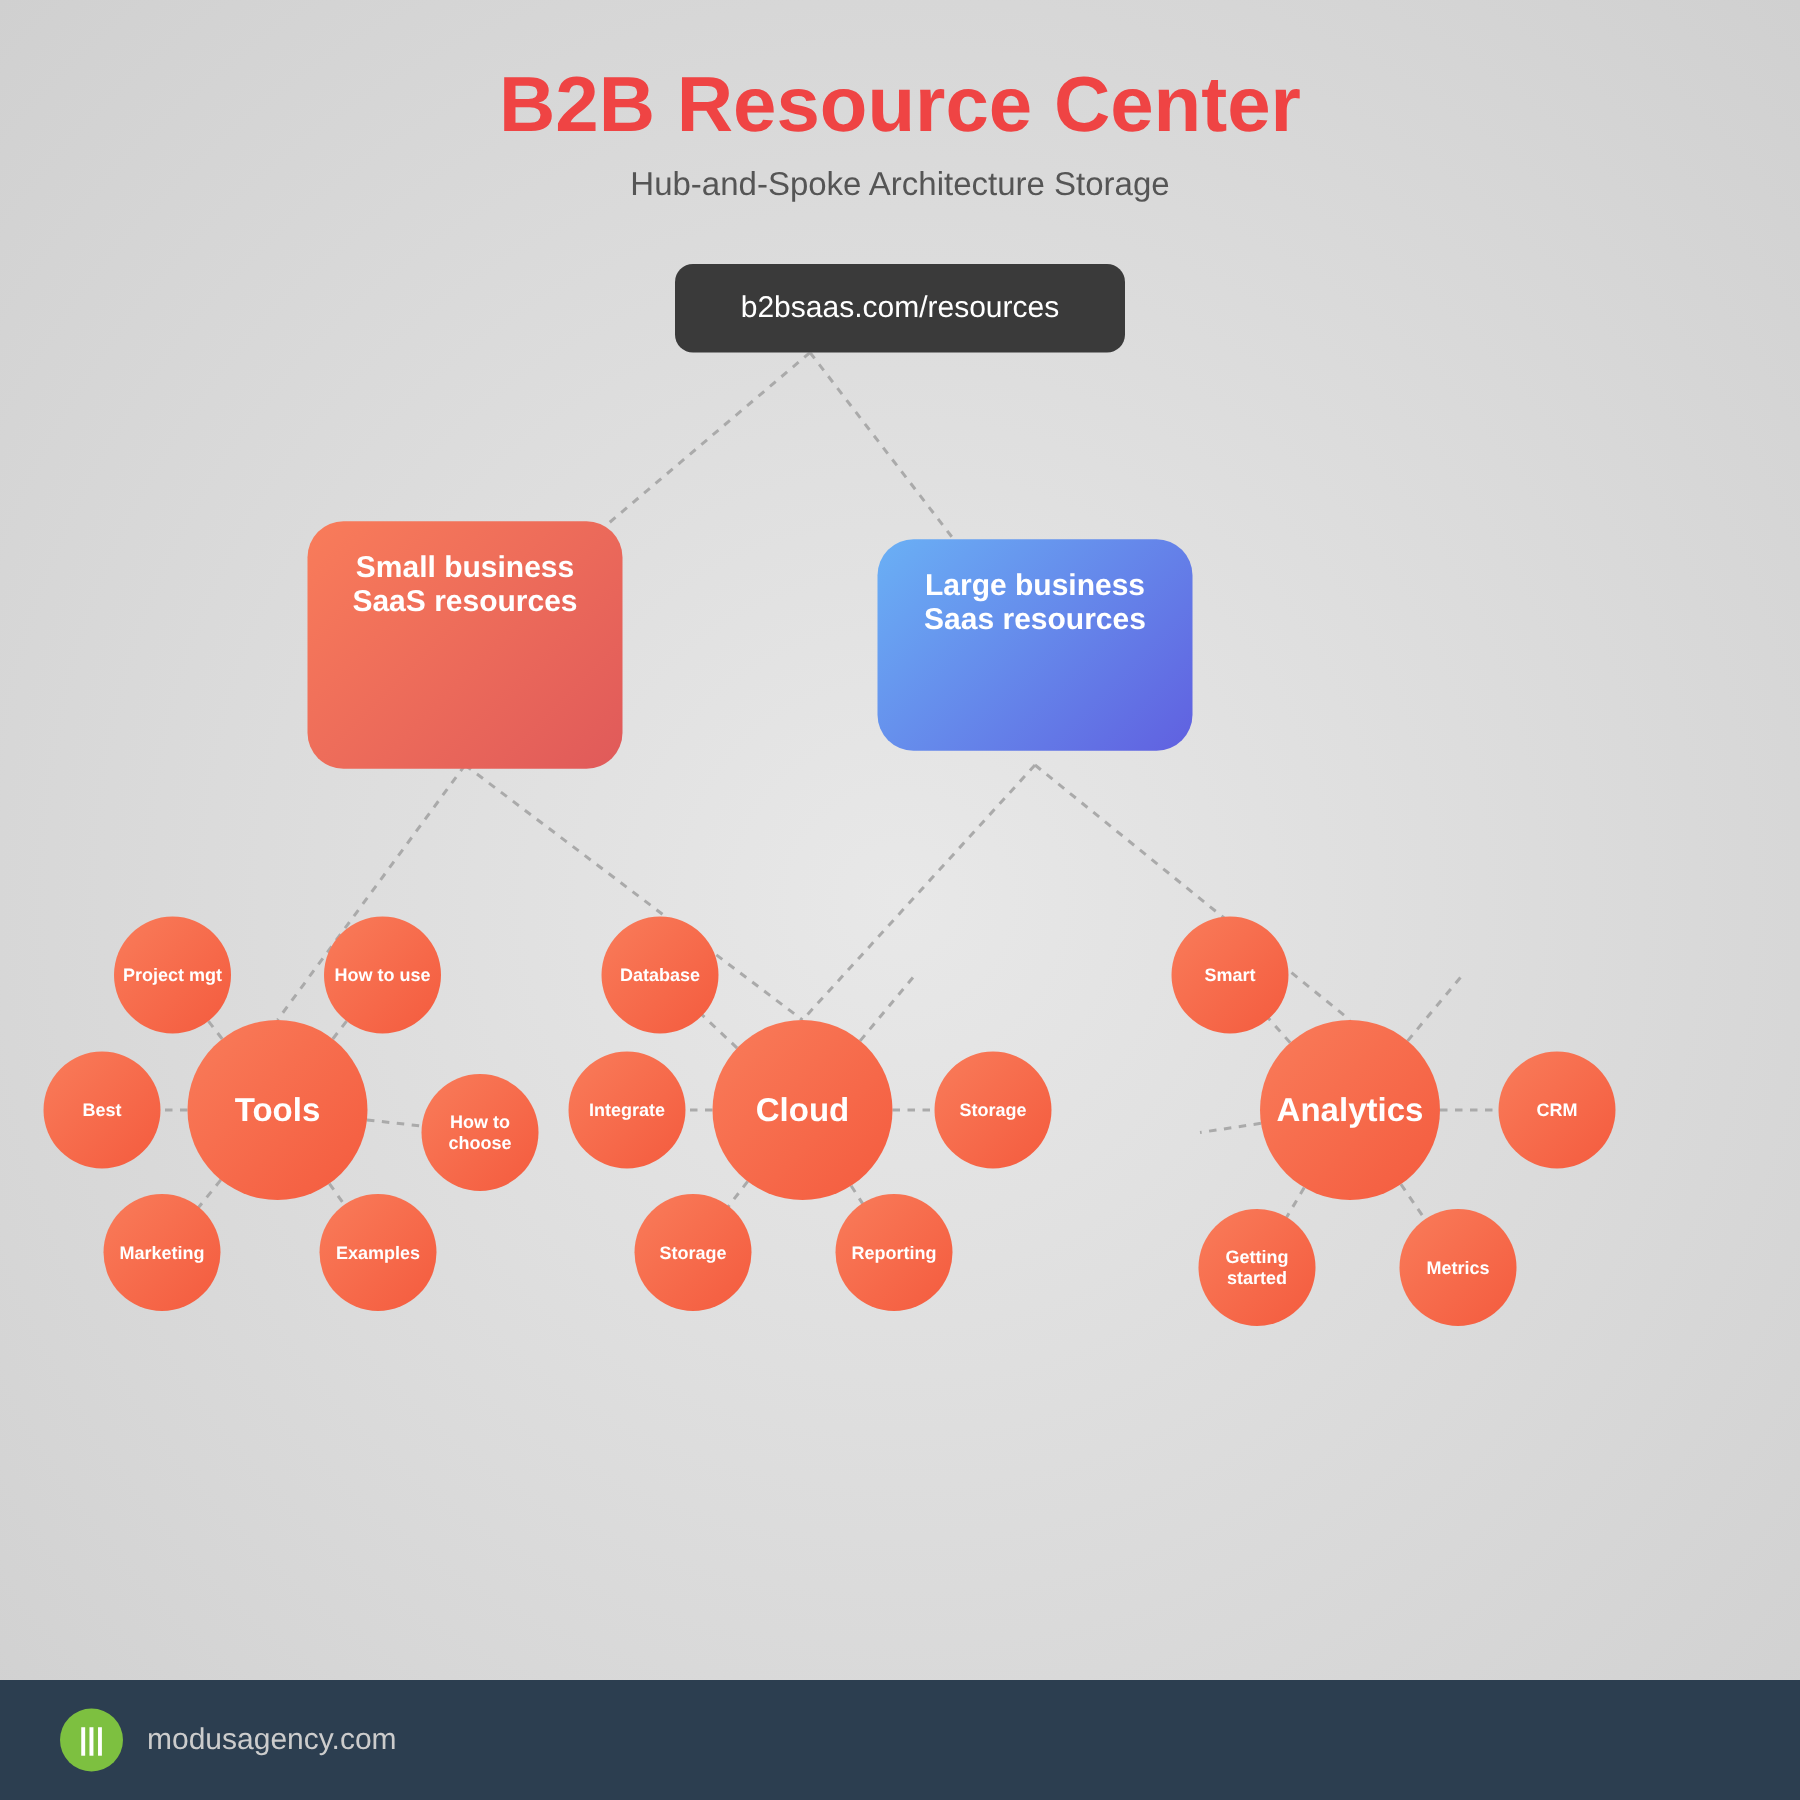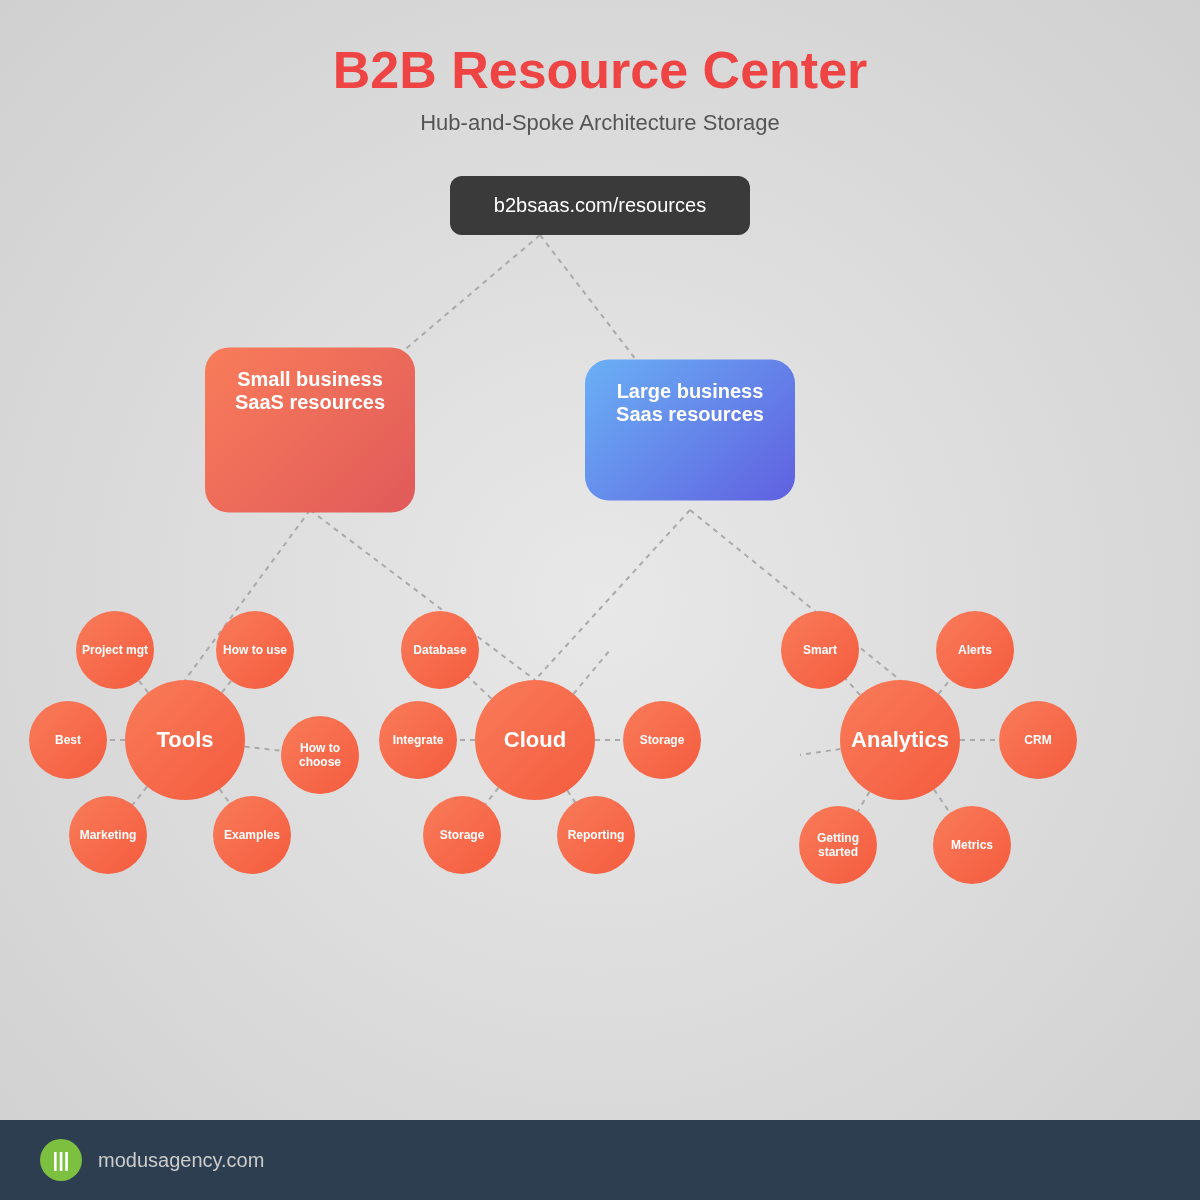--- a/index.html
+++ b/index.html
@@ -241,23 +241,20 @@
     <div class="circle circle-small" style="left:462px; top:600px;">
       <span>Storage</span>
     </div>
     <div class="circle circle-small" style="left:596px; top:600px;">
       <span>Reporting</span>
     </div>
 
     <div class="circle circle-small" style="left:820px; top:415px;">
       <span>Smart</span>
     </div>
-    <div class="circle circle-small" style="left:975px; top:415px;">
-      <span>Alerts</span>
-    </div>
     <div class="circle circle-small" style="left:1038px; top:505px;">
       <span>CRM</span>
     </div>
     <div class="circle circle-small" style="left:838px; top:610px;">
       <span>Getting started</span>
     </div>
     <div class="circle circle-small" style="left:972px; top:610px;">
       <span>Metrics</span>
     </div>
 

